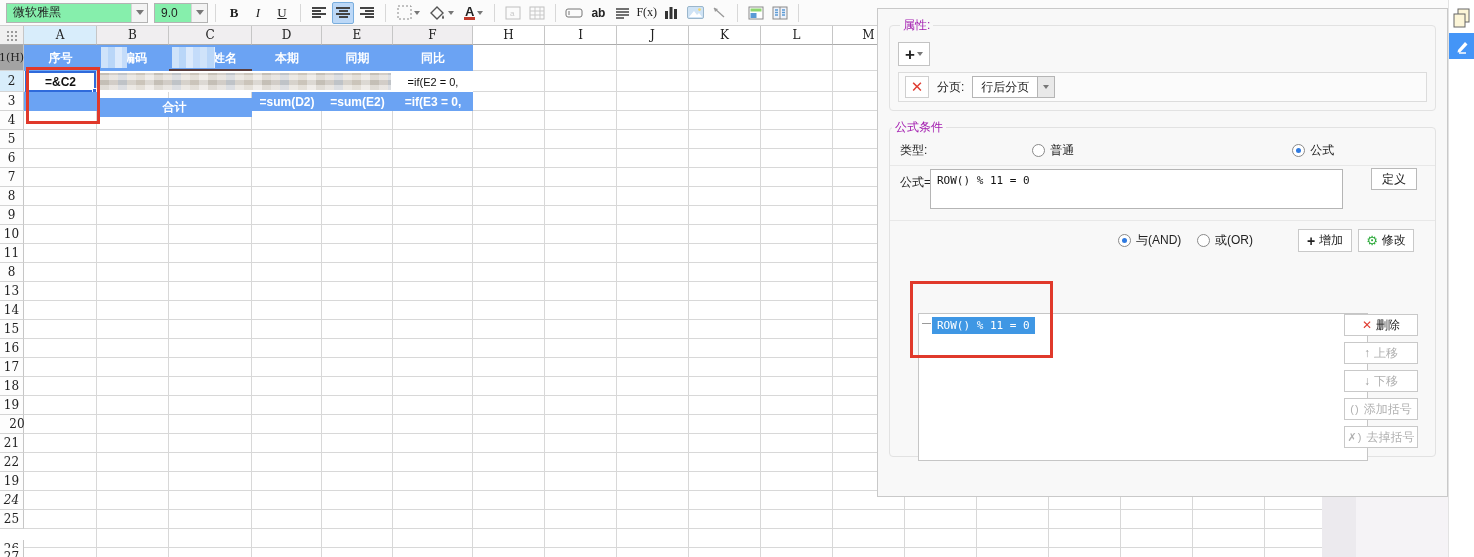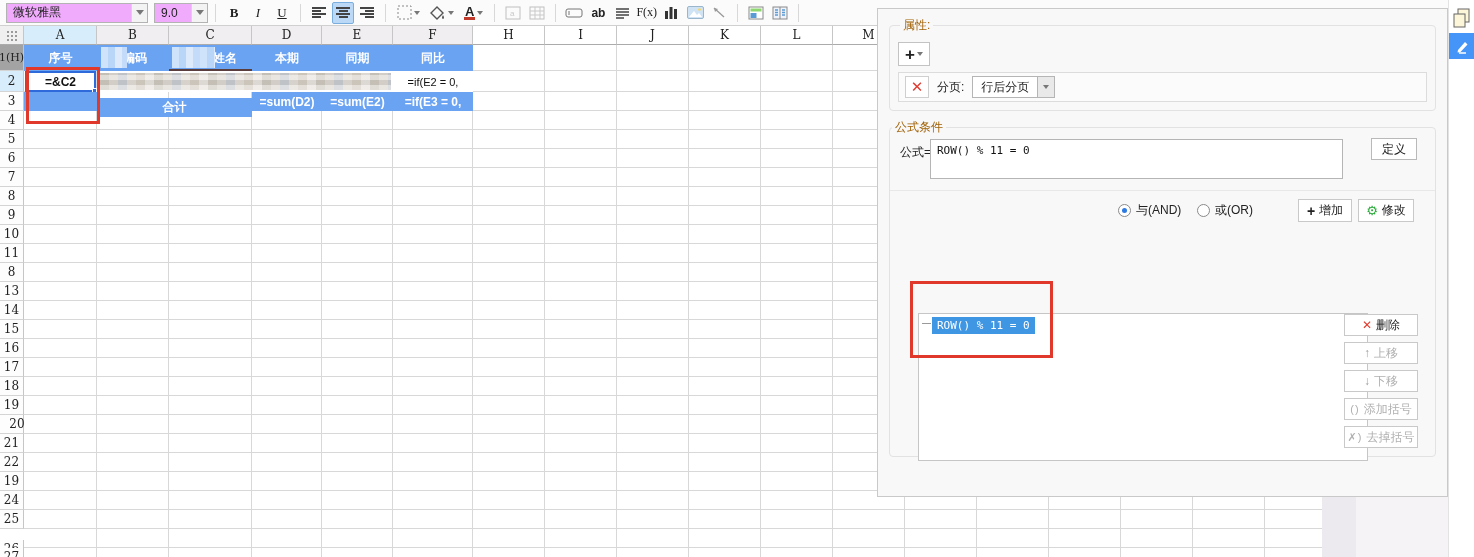--- a/index.html
+++ b/index.html
@@ -1,21 +1,21 @@
 <!DOCTYPE html>
 <html><head>
 <meta charset="utf-8">
 <style>
   * { margin:0; padding:0; box-sizing:border-box; }
   html,body { width:1474px; height:557px; font-family:"Liberation Sans","DejaVu Sans",sans-serif; background:#fff; overflow:hidden; }
 
   
   #toolbar { position:absolute; left:0; top:0; width:1474px; height:26px; background:#fbfbfb; border-bottom:1px solid #d0d0d0; display:flex; align-items:center; padding-left:6px; gap:2px; z-index:3; }
   .tb-sep { width:1px; height:18px; background:#d8d8d8; margin:0 5px; flex:0 0 auto; }
-  .combo { height:20px; background:#f0abfc; border:1px solid #b3b3b3; display:flex; align-items:center; font-size:12px; color:#222; }
+  .combo { height:20px; background:#86efac; border:1px solid #b3b3b3; display:flex; align-items:center; font-size:12px; color:#222; }
   .combo .val { padding:0 6px; flex:1; white-space:nowrap; overflow:hidden; }
   .combo .chev { width:16px; height:100%; display:flex; align-items:center; justify-content:center; border-left:1px solid #d5d5d5; background:#f3f3f3; }
   .tri-down { width:0; height:0; border-left:4px solid transparent; border-right:4px solid transparent; border-top:5px solid #777; }
   .tri-down.sm { border-left-width:3px; border-right-width:3px; border-top-width:4px; }
   .tbtn { min-width:22px; height:22px; display:flex; align-items:center; justify-content:center; border:1px solid transparent; border-radius:2px; font-size:13px; color:#222; flex:0 0 auto; }
   .tbtn.active { background:#bcd8f7; border-color:#7aaede; }
   .glyph-b { font-weight:bold; font-family:"Liberation Serif",serif; }
   .glyph-i { font-style:italic; font-family:"Liberation Serif",serif; }
   .glyph-u { text-decoration:underline; font-family:"Liberation Serif",serif; }
   .alines { display:inline-block; width:14px; height:11px; }
@@ -45,21 +45,21 @@
   .mosaic-row { position:absolute; background:repeating-linear-gradient(0deg, rgba(255,255,255,.35) 0 5px, rgba(0,0,0,.05) 5px 10px),repeating-linear-gradient(90deg, #cfc9c0 0 9px, #ddd8d2 9px 18px, #c9cdd2 18px 27px, #e2ddd6 27px 36px, #d6cfc4 36px 45px, #e8e4de 45px 54px); }
   .mosaic-blue { position:absolute; background:repeating-linear-gradient(90deg, #cfe3fa 0 7px, #b9d6f8 7px 14px, #dceafc 14px 21px, #c4dcfa 21px 28px); }
   .red-box { position:absolute; border:3px solid #e0392b; z-index:6; }
   .edge-band1 { position:absolute; background:#eceaee; }
   .edge-band2 { position:absolute; background:#f5f3f6; }
 
   
   #panel { position:absolute; left:877px; top:8px; width:571px; height:489px; background:#f8f8f8; border:1px solid #c9c9c9; z-index:5; font-size:12px; color:#222; }
   #panel-title { height:28px; line-height:28px; padding-left:17px; border-bottom:1px solid #dcdcdc; font-size:12px; color:#222; }
   fieldset { border:1px solid #e2e2e2; border-radius:4px; margin:8px 11px 0; padding:6px 8px 8px; }
-  legend { font-size:12px; color:#a16207; padding:0 3px; margin-left:2px; }
+  legend { font-size:12px; color:#a21caf; padding:0 3px; margin-left:2px; }
   .plus-btn { width:32px; height:24px; background:#fff; border:1px solid #c3c3c3; display:inline-flex; align-items:center; justify-content:center; gap:2px; margin:2px 0 6px; }
   .plus-glyph { font-size:17px; font-weight:bold; color:#222; line-height:17px; }
   .attr-row { height:30px; border:1px solid #dcdcdc; background:#fbfbfb; display:flex; align-items:center; gap:8px; padding:0 6px; }
   .xicon-btn { width:24px; height:22px; background:#fff; border:1px solid #cfcfcf; display:flex; align-items:center; justify-content:center; }
   .red-x { color:#e03c31; font-weight:bold; font-size:15px; line-height:14px; }
   .combo2 { height:22px; display:flex; }
   .combo2 .val { background:#fff; border:1px solid #b5b5b5; border-right:none; padding:2px 8px 0; font-size:12px; }
   .combo2 .chev { width:18px; background:#e9e9e9; border:1px solid #b5b5b5; display:flex; align-items:center; justify-content:center; }
 
   #formula-fs { height:338px; position:relative; padding:0; }
@@ -254,21 +254,21 @@
       <div class="row-header" style="top: 275px; height: 19px;">14</div>
       <div class="row-header" style="top: 294px; height: 19px;">15</div>
       <div class="row-header" style="top: 313px; height: 19px;">16</div>
       <div class="row-header" style="top: 332px; height: 19px;">17</div>
       <div class="row-header" style="top: 351px; height: 19px;">18</div>
       <div class="row-header" style="top: 370px; height: 19px;">19</div>
       <div class="row-header" style="top: 389px; height: 19px; padding-left: 11px;">20</div>
       <div class="row-header" style="top: 408px; height: 19px;">21</div>
       <div class="row-header" style="top: 427px; height: 19px;">22</div>
       <div class="row-header" style="top: 446px; height: 19px;">19</div>
-      <div class="row-header" style="top: 465px; height: 19px;">24</div>
+      <div class="row-header" style="top: 465px; height: 19px; font-style: italic;">24</div>
       <div class="row-header" style="top: 484px; height: 19px;">25</div>
       <div class="row-header" style="top: 514px; height: 19px;">26</div>
       <div class="row-header" style="top: 522px; height: 19px;">27</div>
     </div>
   <div id="grid-lines">
       <div class="vline" style="left: 96px; height: 512px;"></div>
       <div class="vline" style="left: 168px; height: 512px;"></div>
       <div class="vline" style="left: 251px; height: 512px;"></div>
       <div class="vline" style="left: 321px; height: 512px;"></div>
       <div class="vline" style="left: 392px; height: 512px;"></div>
@@ -356,20 +356,31 @@
         <span class="val">行后分页</span>
         <span class="chev">
             <span class="tri-down sm"></span>
           </span>
       </div>
     </div>
   </fieldset>
 
   <fieldset id="formula-fs">
     <legend>公式条件</legend>
+    <div class="type-row">
+      <span>类型:</span>
+      <span class="radio" style="margin-left:105px">
+          <span class="rdot"></span>
+          <span>普通</span>
+        </span>
+      <span class="radio on" style="margin-left:218px">
+          <span class="rdot"></span>
+          <span>公式</span>
+        </span>
+    </div>
     <div class="frm-row">
       <span class="frm-label">公式=</span>
       <textarea class="frm-area" style="">ROW() % 11 = 0</textarea>
       <div class="define-btn">定义</div>
     </div>
     <div class="cond-row">
       <span class="radio on" style="position:absolute;left:228px;top:11px">
           <span class="rdot"></span>
           <span>与(AND)</span>
         </span>

